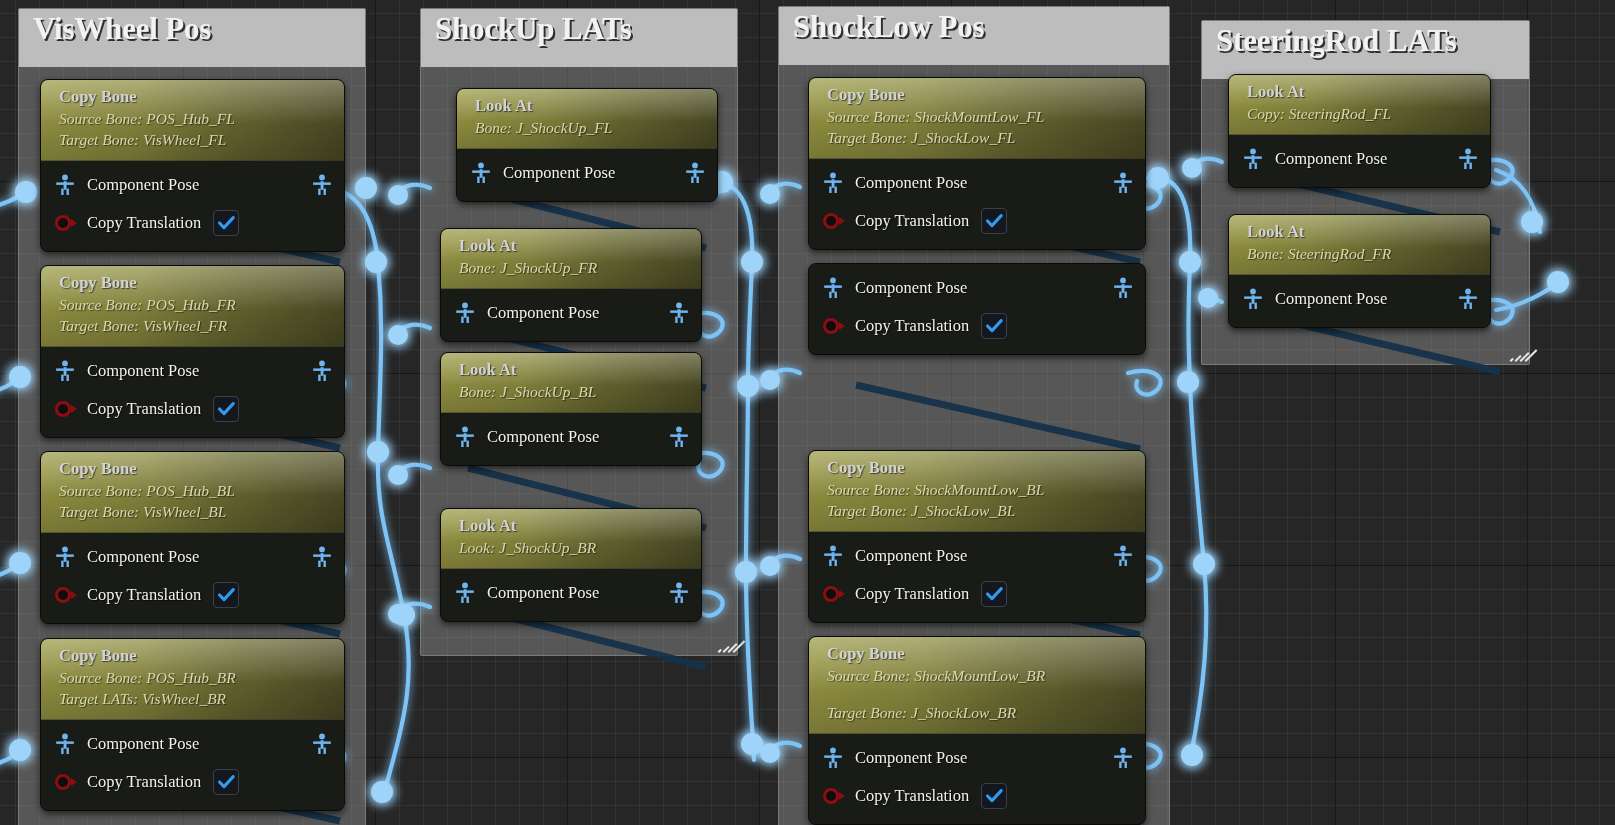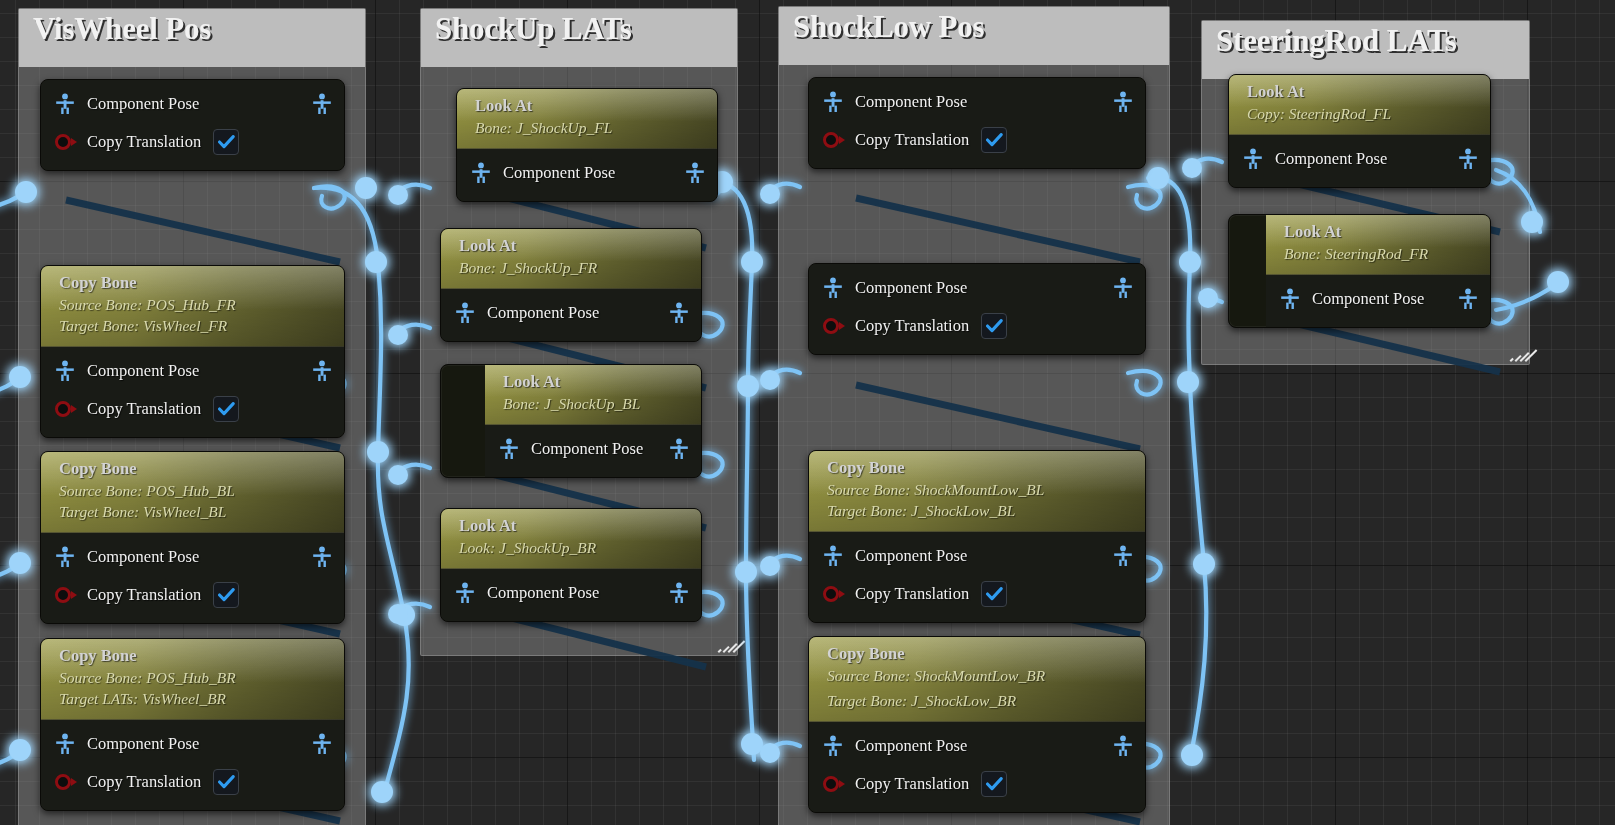--- a/index.html
+++ b/index.html
@@ -289,20 +289,25 @@
 
       <circle cx="1192" cy="168" r="10"></circle>
       <circle cx="1208" cy="298" r="10"></circle>
       <circle cx="1532" cy="222" r="11"></circle>
       <circle cx="1558" cy="282" r="11"></circle>
     </g>
   </svg>
 
   <div id="node-layer">
       <div class="node" style="left: 40px; top: 79px; width: 305px;">
+        <div class="node-title">
+          <div class="node-name">Copy Bone</div>
+          <div class="node-sub">Source Bone: POS_Hub_FL</div>
+          <div class="node-sub" style="margin-top: 0px;">Target Bone: VisWheel_FL</div>
+        </div>
         <div class="node-body">
           <div class="pinrow">
             <span class="pose-pin pin-in">
               <svg width="20" height="22" viewBox="0 0 20 22">
                 <circle cx="10" cy="3.4" r="2.9" fill="#6eb4f0"></circle>
                 <rect x="8.6" y="7.2" width="2.9" height="8.6" fill="#6eb4f0"></rect>
                 <rect x="1.2" y="8.4" width="17.6" height="2.5" fill="#6eb4f0"></rect>
                 <rect x="6.2" y="14.6" width="2.4" height="6.4" fill="#6eb4f0"></rect>
                 <rect x="11.5" y="14.6" width="2.4" height="6.4" fill="#6eb4f0"></rect>
               </svg>
@@ -509,21 +514,21 @@
                 <circle cx="10" cy="3.4" r="2.9" fill="#6eb4f0"></circle>
                 <rect x="8.6" y="7.2" width="2.9" height="8.6" fill="#6eb4f0"></rect>
                 <rect x="1.2" y="8.4" width="17.6" height="2.5" fill="#6eb4f0"></rect>
                 <rect x="6.2" y="14.6" width="2.4" height="6.4" fill="#6eb4f0"></rect>
                 <rect x="11.5" y="14.6" width="2.4" height="6.4" fill="#6eb4f0"></rect>
               </svg>
             </span>
           </div>
         </div>
       </div>
-      <div class="node" style="left: 440px; top: 364px; width: 262px; padding-left: 44px;">
+      <div class="node" style="left: 440px; top: 352px; width: 262px;">
         <div class="node-title">
           <div class="node-name">Look At</div>
           <div class="node-sub">Bone: J_ShockUp_BL</div>
         </div>
         <div class="node-body">
           <div class="pinrow">
             <span class="pose-pin pin-in">
               <svg width="20" height="22" viewBox="0 0 20 22">
                 <circle cx="10" cy="3.4" r="2.9" fill="#6eb4f0"></circle>
                 <rect x="8.6" y="7.2" width="2.9" height="8.6" fill="#6eb4f0"></rect>
@@ -568,20 +573,25 @@
                 <rect x="8.6" y="7.2" width="2.9" height="8.6" fill="#6eb4f0"></rect>
                 <rect x="1.2" y="8.4" width="17.6" height="2.5" fill="#6eb4f0"></rect>
                 <rect x="6.2" y="14.6" width="2.4" height="6.4" fill="#6eb4f0"></rect>
                 <rect x="11.5" y="14.6" width="2.4" height="6.4" fill="#6eb4f0"></rect>
               </svg>
             </span>
           </div>
         </div>
       </div>
       <div class="node" style="left: 808px; top: 77px; width: 338px;">
+        <div class="node-title">
+          <div class="node-name">Copy Bone</div>
+          <div class="node-sub">Source Bone: ShockMountLow_FL</div>
+          <div class="node-sub" style="margin-top: 0px;">Target Bone: J_ShockLow_FL</div>
+        </div>
         <div class="node-body">
           <div class="pinrow">
             <span class="pose-pin pin-in">
               <svg width="20" height="22" viewBox="0 0 20 22">
                 <circle cx="10" cy="3.4" r="2.9" fill="#6eb4f0"></circle>
                 <rect x="8.6" y="7.2" width="2.9" height="8.6" fill="#6eb4f0"></rect>
                 <rect x="1.2" y="8.4" width="17.6" height="2.5" fill="#6eb4f0"></rect>
                 <rect x="6.2" y="14.6" width="2.4" height="6.4" fill="#6eb4f0"></rect>
                 <rect x="11.5" y="14.6" width="2.4" height="6.4" fill="#6eb4f0"></rect>
               </svg>
@@ -687,21 +697,21 @@
                 <path d="M1.5 7 L6 11.6 L15.2 1.6" stroke="#2e9bf0" stroke-width="3.1" fill="none" stroke-linecap="round" stroke-linejoin="round"></path>
               </svg>
             </span>
           </div>
         </div>
       </div>
       <div class="node" style="left: 808px; top: 636px; width: 338px;">
         <div class="node-title">
           <div class="node-name">Copy Bone</div>
           <div class="node-sub">Source Bone: ShockMountLow_BR</div>
-          <div class="node-sub" style="margin-top: 4px;">Target Bone: J_ShockLow_BR</div>
+          <div class="node-sub" style="margin-top: 16px;">Target Bone: J_ShockLow_BR</div>
         </div>
         <div class="node-body">
           <div class="pinrow">
             <span class="pose-pin pin-in">
               <svg width="20" height="22" viewBox="0 0 20 22">
                 <circle cx="10" cy="3.4" r="2.9" fill="#6eb4f0"></circle>
                 <rect x="8.6" y="7.2" width="2.9" height="8.6" fill="#6eb4f0"></rect>
                 <rect x="1.2" y="8.4" width="17.6" height="2.5" fill="#6eb4f0"></rect>
                 <rect x="6.2" y="14.6" width="2.4" height="6.4" fill="#6eb4f0"></rect>
                 <rect x="11.5" y="14.6" width="2.4" height="6.4" fill="#6eb4f0"></rect>
@@ -754,21 +764,21 @@
                 <circle cx="10" cy="3.4" r="2.9" fill="#6eb4f0"></circle>
                 <rect x="8.6" y="7.2" width="2.9" height="8.6" fill="#6eb4f0"></rect>
                 <rect x="1.2" y="8.4" width="17.6" height="2.5" fill="#6eb4f0"></rect>
                 <rect x="6.2" y="14.6" width="2.4" height="6.4" fill="#6eb4f0"></rect>
                 <rect x="11.5" y="14.6" width="2.4" height="6.4" fill="#6eb4f0"></rect>
               </svg>
             </span>
           </div>
         </div>
       </div>
-      <div class="node" style="left: 1228px; top: 214px; width: 263px; padding-left: 37px;">
+      <div class="node" style="left: 1228px; top: 214px; width: 263px;">
         <div class="node-title">
           <div class="node-name">Look At</div>
           <div class="node-sub">Bone: SteeringRod_FR</div>
         </div>
         <div class="node-body">
           <div class="pinrow">
             <span class="pose-pin pin-in">
               <svg width="20" height="22" viewBox="0 0 20 22">
                 <circle cx="10" cy="3.4" r="2.9" fill="#6eb4f0"></circle>
                 <rect x="8.6" y="7.2" width="2.9" height="8.6" fill="#6eb4f0"></rect>

